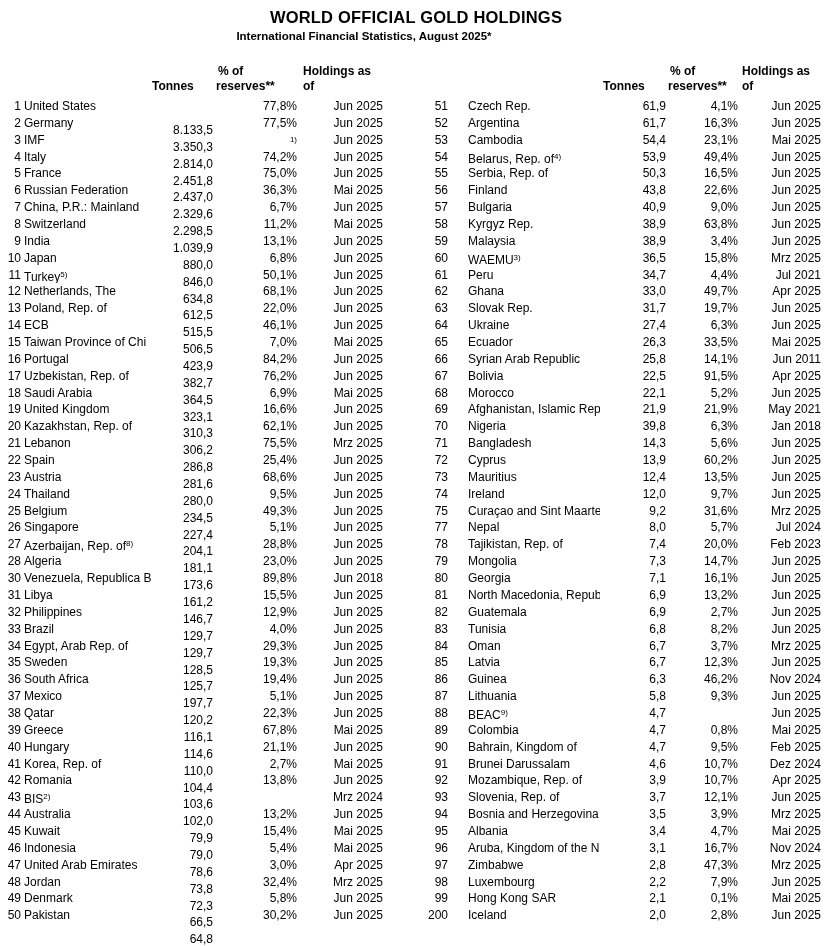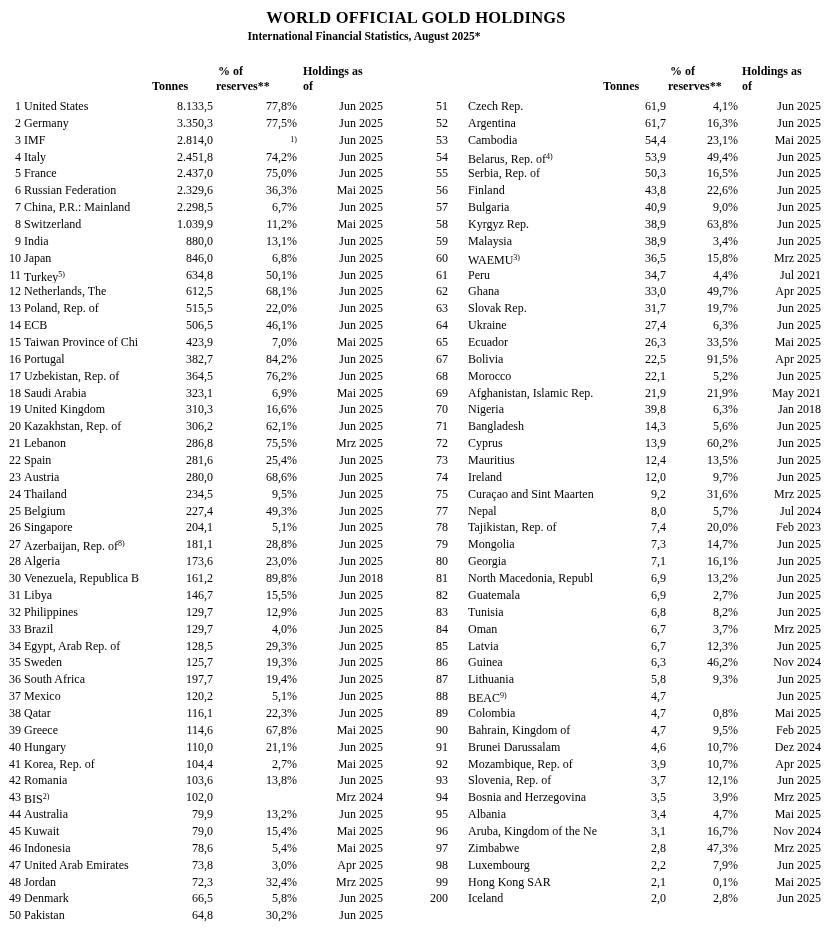--- a/index.html
+++ b/index.html
@@ -1,17 +1,17 @@
 <!DOCTYPE html>
 <html><head>
 <meta charset="utf-8">
 <style>
   html,body{margin:0;padding:0;background:#fff;}
   .page{position:relative;width:832px;height:946px;background:#ffffff;color:#000000;
-        font-family:Liberation Serif, serif;overflow:hidden;}
+        font-family:Liberation Sans, sans-serif;overflow:hidden;}
   .title{position:absolute;top:8px;left:0;width:832px;text-align:center;
          font-weight:bold;font-size:16.5px;letter-spacing:0.2px;}
   .subtitle{position:absolute;top:30px;left:0;width:728px;text-align:center;
             font-weight:bold;font-size:11.5px;}
   .half{position:absolute;top:62px;}
   .half.left{left:6px;width:377px;}
   .half.right{left:421px;width:400px;}
   .colhead{position:relative;height:36px;font-weight:bold;font-size:12px;}
   .colhead span{position:absolute;white-space:nowrap;}
   .left .h-tonnes{left:146px;top:17px;}
@@ -24,21 +24,21 @@
   .right .h-pct2{left:247px;top:17px;}
   .right .h-hold1{left:321px;top:2px;}
   .right .h-hold2{left:321px;top:17px;}
   .row{display:flex;height:16.86px;line-height:16.86px;font-size:12px;white-space:nowrap;}
   .c-rank{flex:none;text-align:right;}
   .left .c-rank{width:15px;}
   .right .c-rank{width:27px;}
   .c-name{flex:1;margin-left:3px;overflow:hidden;}
   .right .c-name{margin-left:20px;}
   .c-tonnes{flex:none;text-align:right;}
-  .left .c-tonnes{width:49px;}
+  .left .c-tonnes{width:49px;margin-top:24px;}
   .right .c-tonnes{width:66px;}
   .c-pct{flex:none;text-align:right;}
   .left .c-pct{width:84px;}
   .right .c-pct{width:72px;}
   .c-date{flex:none;text-align:right;}
   .left .c-date{width:86px;}
   .right .c-date{width:83px;}
   .sup{font-size:8px;vertical-align:4px;letter-spacing:0;}
 </style>
 </head>
@@ -511,20 +511,27 @@
           <span class="c-date">Jun 2025</span>
         </div>
         <div class="row">
           <span class="c-rank">65</span>
           <span class="c-name">Ecuador</span>
           <span class="c-tonnes">26,3</span>
           <span class="c-pct">33,5%</span>
           <span class="c-date">Mai 2025</span>
         </div>
         <div class="row">
+          <span class="c-rank">66</span>
+          <span class="c-name">Syrian Arab Republic</span>
+          <span class="c-tonnes">25,8</span>
+          <span class="c-pct">14,1%</span>
+          <span class="c-date">Jun 2011</span>
+        </div>
+        <div class="row">
           <span class="c-rank">67</span>
           <span class="c-name">Bolivia</span>
           <span class="c-tonnes">22,5</span>
           <span class="c-pct">91,5%</span>
           <span class="c-date">Apr 2025</span>
         </div>
         <div class="row">
           <span class="c-rank">68</span>
           <span class="c-name">Morocco</span>
           <span class="c-tonnes">22,1</span>

